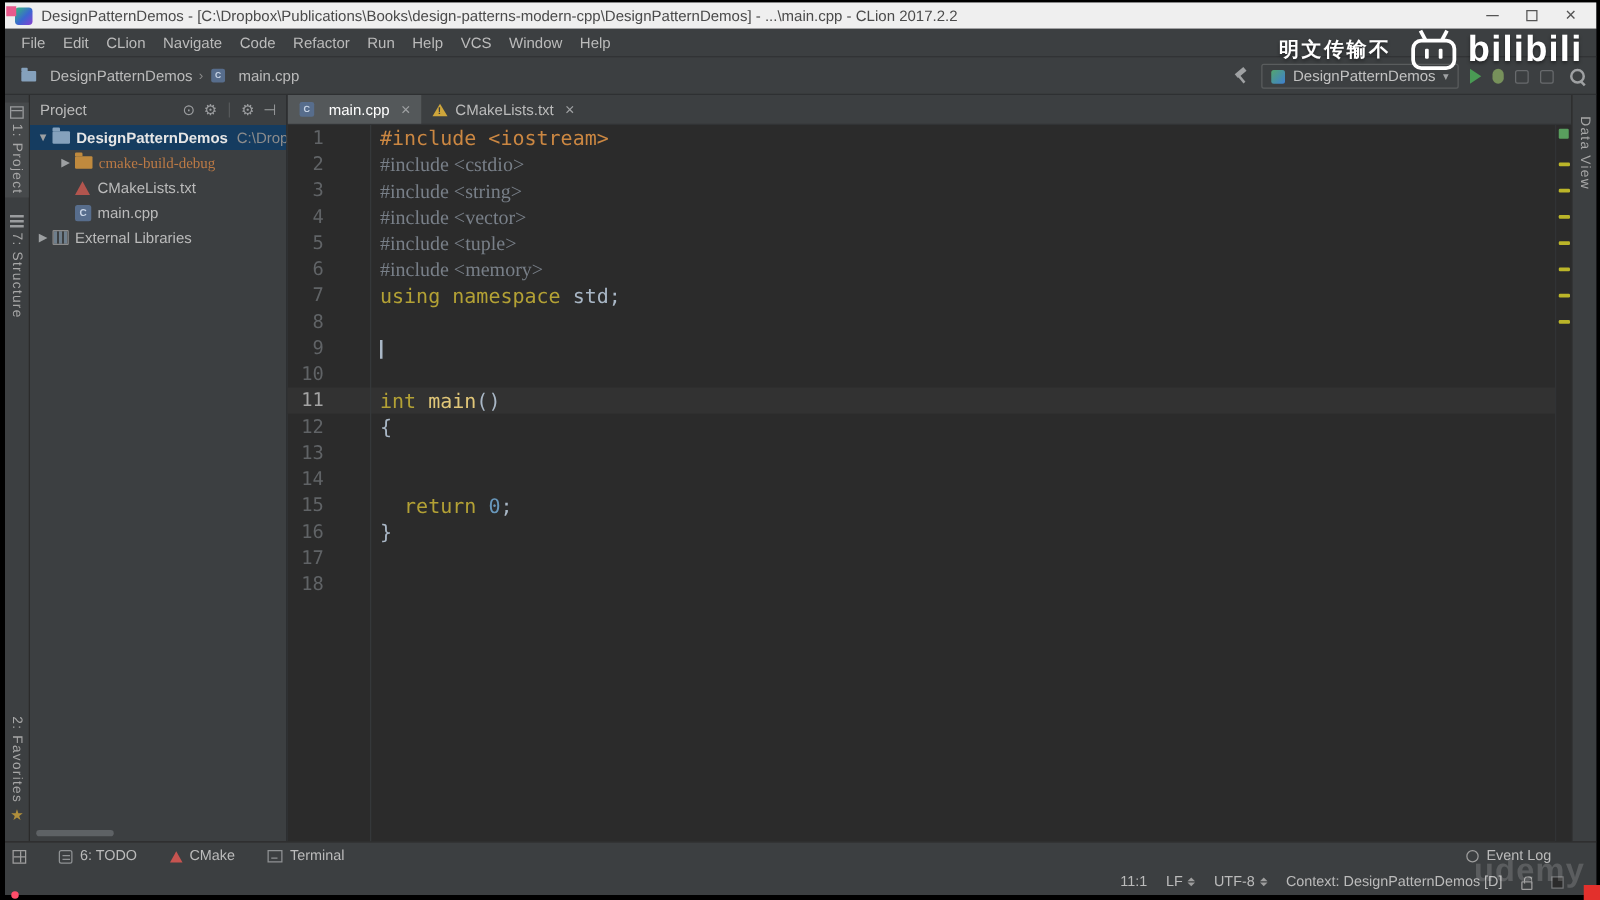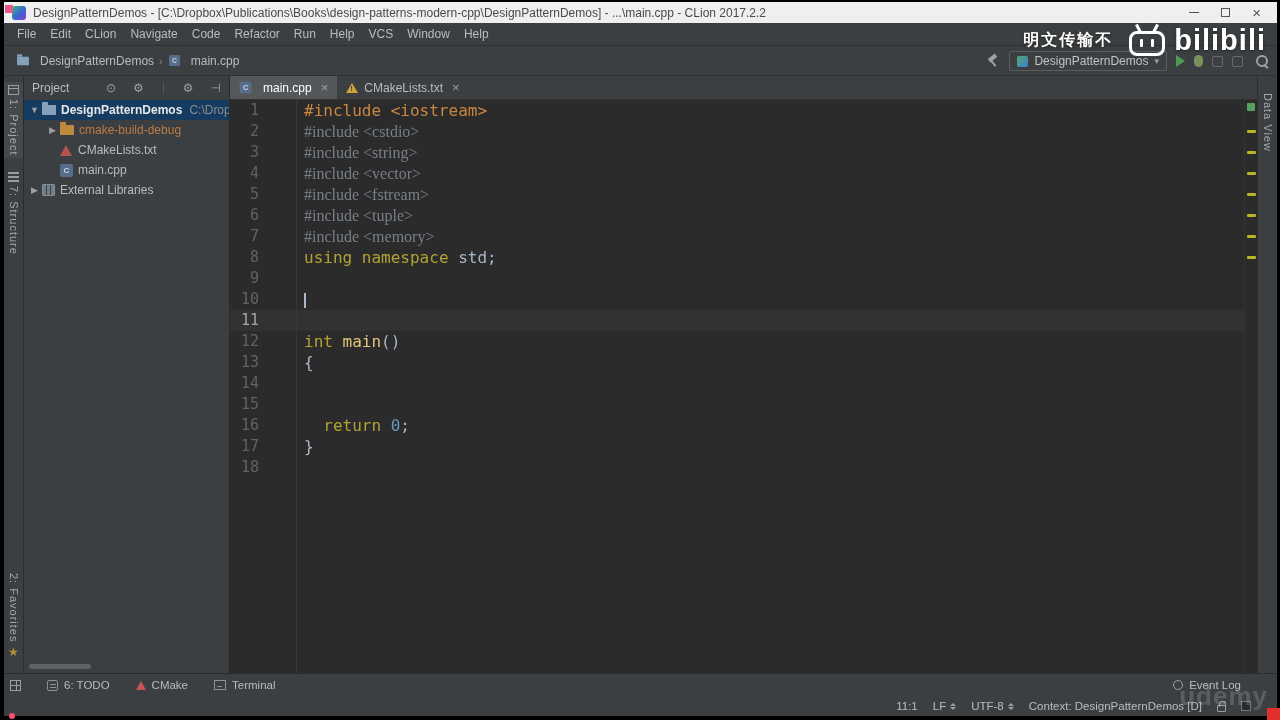--- a/index.html
+++ b/index.html
@@ -71,40 +71,40 @@
   .icon-proj { width:11px; height:10px; border:1px solid #9A9C9E; position:relative; }
   .icon-proj::before { content:''; position:absolute; left:0; right:0; top:2px; height:1px; background:#9A9C9E; }
   .icon-struct { width:11px; height:11px; position:relative; }
   .icon-struct::before { content:''; position:absolute; top:1px; left:0; width:11px; height:2px; background:#9A9C9E;
                          box-shadow:0 4px 0 #9A9C9E, 0 8px 0 #9A9C9E; }
   .star { font-size:12px; color:#B08F3C; line-height:12px; }
 
   
   .project-panel { width:206px; background:#3C3F41; border-right:1px solid #282B2D; display:flex;
                    flex-direction:column; position:relative; flex:0 0 auto; }
-  .panel-header { height:24px; display:flex; align-items:center; padding:0 8px; color:#BBBBBB; font-size:12px; gap:17px; flex:0 0 auto;text-align:center; }
+  .panel-header { height:24px; display:flex; align-items:center; padding:0 8px; color:#BBBBBB; font-size:12px; gap:7px; flex:0 0 auto;text-align:center; }
   .ph-spacer { flex:1; }
   .ph-icon { color:#9C9EA0; font-size:12px; line-height:1; }
   .ph-divider { width:1px; height:12px; background:#55585A; margin:0 2px; }
   .tree { flex:1; font-size:12px; color:#BBBBBB; overflow:hidden; white-space:nowrap; }
   .tree-row { height:20px; display:flex; align-items:center; }
   .tree-row.selected { background:#153C60; }
   .chevron { width:11px; font-size:9px; color:#9DA0A2; text-align:center; margin-right:2px; flex:0 0 auto; }
   .icon-folder { width:14px; height:10px; border-radius:1px; position:relative; margin-right:5px; flex:0 0 auto; }
   .icon-folder::before { content:''; position:absolute; top:-3px; left:0; width:6px; height:3px; background:inherit; border-radius:1px 1px 0 0; }
   .f-blue { background:#85A1BC; } .f-orange { background:#C08A3E; }
   .icon-cmake { width:0; height:0; border-left:6px solid transparent; border-right:6px solid transparent;
                 border-bottom:11px solid #B2554E; margin-right:6px; flex:0 0 auto; }
   .icon-cpp { width:13px; height:13px; border-radius:2px; background:#576D8C; color:#C9D5E6; font-size:8px; font-weight:bold;
               display:flex; align-items:center; justify-content:center; margin-right:5px; flex:0 0 auto; }
   .icon-lib { width:13px; height:12px; border:1px solid #8C8C8C; border-radius:1px; margin-right:5px; flex:0 0 auto;
               background:repeating-linear-gradient(90deg,#6E7E8C 0 3px,#3C3F41 3px 4px); }
   .lbl-root { font-weight:bold; color:#E6E6E6; }
   .lbl-suffix { color:#8C8C8C; margin-left:7px; }
-  .lbl-excluded { color:#BC7A45; }
+  .lbl-excluded { color:#BC7A45;font-family:Liberation Serif, serif; }
   .panel-hscroll { position:absolute; bottom:3px; left:3px; right:3px; height:6px; }
   .hthumb { position:absolute; left:2px; width:62px; height:5px; background:#5E6265; border-radius:3px; }
 
   
   .editor-col { flex:1; display:flex; flex-direction:column; min-width:0; background:#2B2B2B; }
   .tabbar { height:24px; background:#3C3F41; display:flex; align-items:stretch; border-bottom:1px solid #313335; flex:0 0 auto; }
   .tab { display:flex; align-items:center; gap:6px; padding:0 9px; font-size:12px; color:#BBBBBB; }
   .tab.active { background:#54585A; color:#FFFFFF; }
   .tab-close { color:#9FA1A3; font-size:13px; margin-left:3px; }
   .icon-warn { width:0; height:0; border-left:6px solid transparent; border-right:6px solid transparent;
@@ -306,21 +306,20 @@
               <div class="ln">15</div>
               <div class="ln">16</div>
               <div class="ln">17</div>
               <div class="ln">18</div>
             </div>
           <div class="code">
               <div class="cl"><span class="tk-inc">#include &lt;iostream&gt;</span></div>
               <div class="cl"><span class="tk-dim">#include &lt;cstdio&gt;</span></div>
               <div class="cl"><span class="tk-dim">#include &lt;string&gt;</span></div>
               <div class="cl"><span class="tk-dim">#include &lt;vector&gt;</span></div>
-              <div class="cl"><span class="tk-dim">#include &lt;fstream&gt;</span></div>
               <div class="cl"><span class="tk-dim">#include &lt;tuple&gt;</span></div>
               <div class="cl"><span class="tk-dim">#include &lt;memory&gt;</span></div>
               <div class="cl"><span class="tk-kw">using</span><span class="tk-pl"> </span><span class="tk-kw">namespace</span><span class="tk-pl"> std;</span></div>
               <div class="cl"></div>
               <div class="cl"><span class="caret"></span></div>
               <div class="cl"></div>
               <div class="cl"><span class="tk-kw">int</span><span class="tk-pl"> </span><span class="tk-fn">main</span><span class="tk-pl">()</span></div>
               <div class="cl"><span class="tk-pl">{</span></div>
               <div class="cl"></div>
               <div class="cl"></div>

